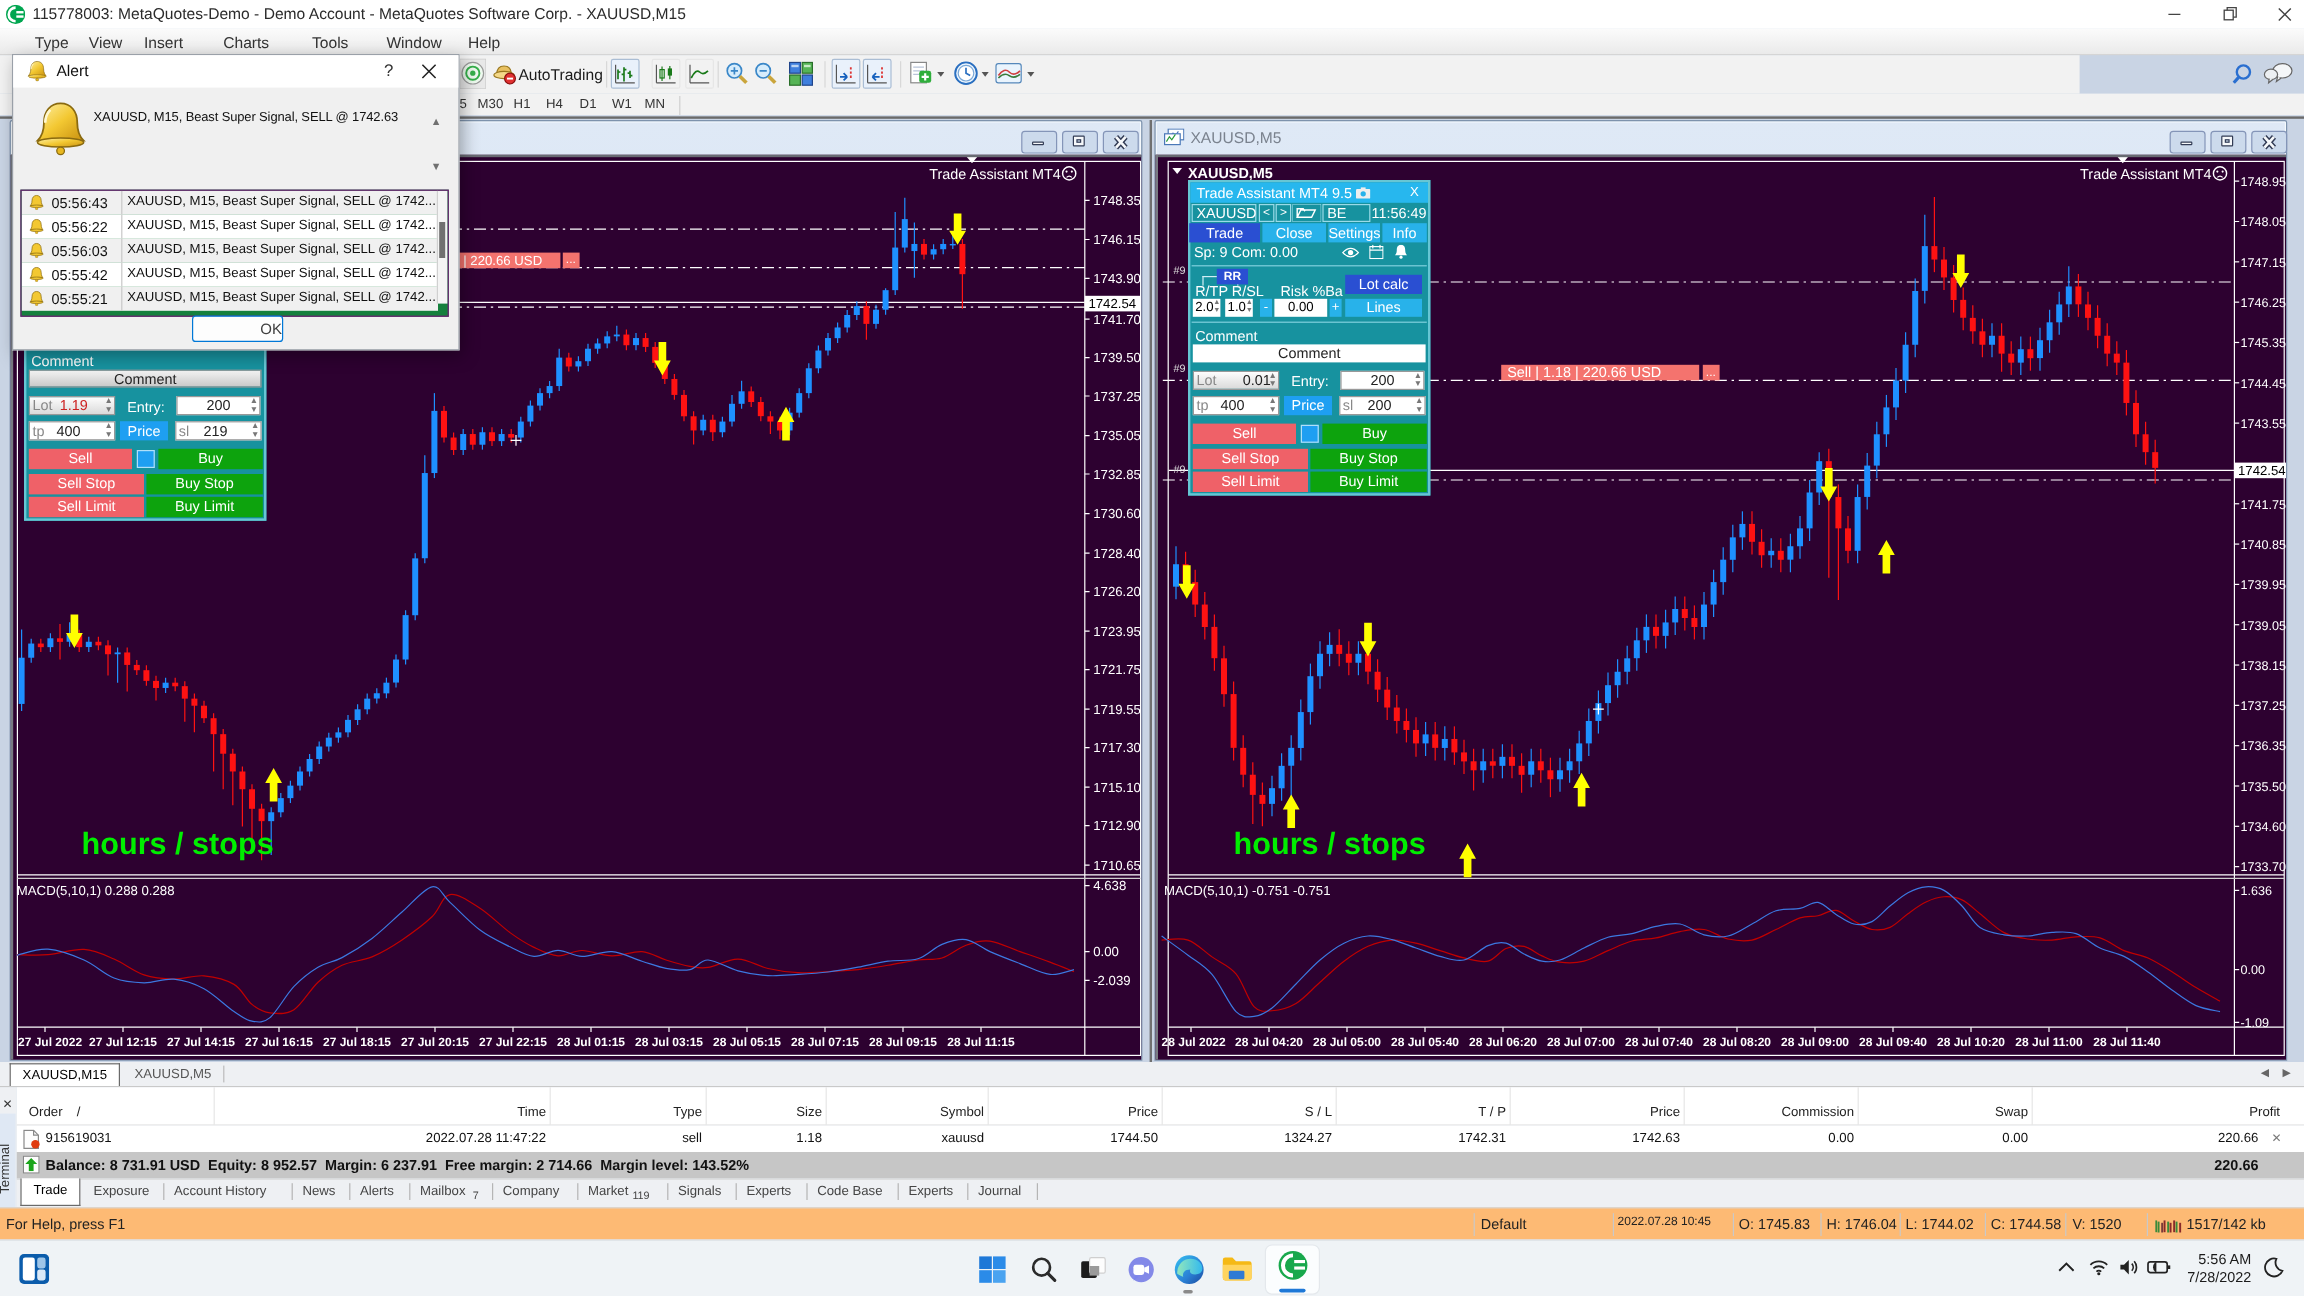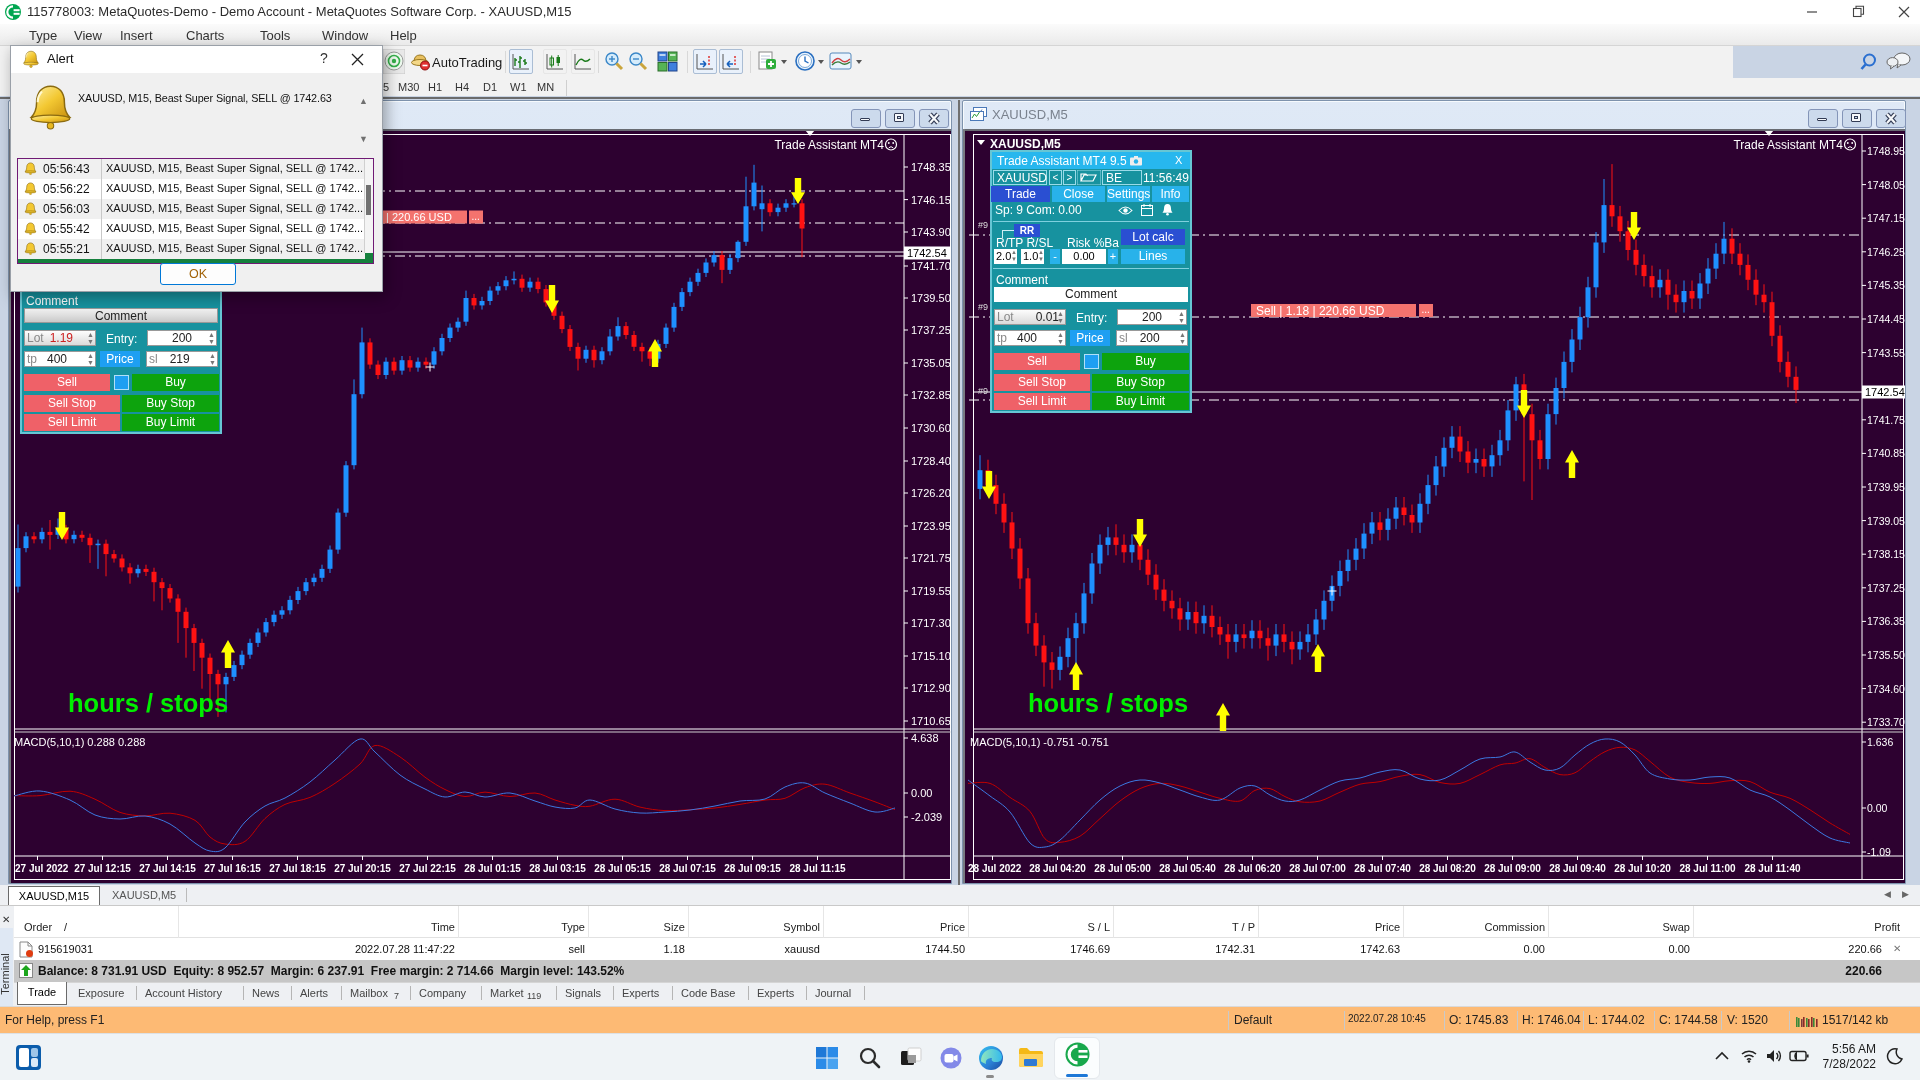--- a/index.html
+++ b/index.html
@@ -920,21 +920,21 @@
     <path d="M1 1 h8 l4 4 v11 h-12 z" fill="#fdfdfd" stroke="#888"></path>
     <path d="M9 1 v4 h4" fill="none" stroke="#888"></path>
     <circle cx="10.5" cy="12.5" r="3.5" fill="#e03c10"></circle>
   </svg>
 <div class="tx" style="left:38px;top:943px;font-size:11px;color:#111">915619031</div>
 <div class="tx" style="left:455px;top:943px;font-size:11px;color:#111;transform:translateX(-100%)">2022.07.28 11:47:22</div>
 <div class="tx" style="left:585px;top:943px;font-size:11px;color:#111;transform:translateX(-100%)">sell</div>
 <div class="tx" style="left:685px;top:943px;font-size:11px;color:#111;transform:translateX(-100%)">1.18</div>
 <div class="tx" style="left:820px;top:943px;font-size:11px;color:#111;transform:translateX(-100%)">xauusd</div>
 <div class="tx" style="left:965px;top:943px;font-size:11px;color:#111;transform:translateX(-100%)">1744.50</div>
-<div class="tx" style="left:1110px;top:943px;font-size:11px;color:#111;transform:translateX(-100%)">1746.69</div>
+<div class="tx" style="left:1110px;top:943px;font-size:11px;color:#111;transform:translateX(-100%)">1324.27</div>
 <div class="tx" style="left:1255px;top:943px;font-size:11px;color:#111;transform:translateX(-100%)">1742.31</div>
 <div class="tx" style="left:1400px;top:943px;font-size:11px;color:#111;transform:translateX(-100%)">1742.63</div>
 <div class="tx" style="left:1545px;top:943px;font-size:11px;color:#111;transform:translateX(-100%)">0.00</div>
 <div class="tx" style="left:1690px;top:943px;font-size:11px;color:#111;transform:translateX(-100%)">0.00</div>
 <div class="tx" style="left:1882px;top:943px;font-size:11px;color:#111;transform:translateX(-100%)">220.66</div>
 <div class="tx" style="left:1893px;top:943px;font-size:10px;color:#777">✕</div>
 <div class="abs" style="left:14px;top:960px;width:1906px;height:22px;background:#c6c6c6"></div>
 <div class="abs" style="left:19px;top:963px;width:14px;height:15px;background:#fdfdfd;border:1px solid #888"></div>
 <svg class="abs" style="left:21px;top:965px" width="10" height="11" viewBox="0 0 10 11">
     <path d="M5 0 L10 5 H7 V11 H3 V5 H0 Z" fill="#1ca51c"></path>
@@ -1161,12 +1161,12 @@
         <ellipse cx="22" cy="33.5" rx="18" ry="3.5" fill="#f3c832" stroke="#8a6a10" stroke-width="2"></ellipse>
         <circle cx="22" cy="40" r="3.5" fill="#e8b820" stroke="#8a6a10"></circle>
       </svg>
 <div style="position:absolute;left:25px;top:3px;font-size:12px;color:#111">05:55:21</div>
 <div style="position:absolute;left:88px;top:3px;font-size:11px;color:#111">XAUUSD, M15, Beast Super Signal, SELL @ 1742...</div>
 <div style="position:absolute;left:83px;top:0;width:1px;height:20px;background:#c8c8c8"></div>
 </div>
 <div style="position:absolute;right:0;top:0;width:9px;height:94px;background:#f4f4f4;border-left:1px solid #d0d0d0"></div>
 <div style="position:absolute;right:2px;top:26px;width:5px;height:30px;background:#707070"></div>
 </div>
-<div class="abs" style="left:160px;top:263px;width:76px;height:22px;background:#fdfdfd;border:1px solid #0078d7;border-radius:3px;font-size:12.5px;color:#a16207;text-align:center;line-height:21px">OK</div>
+<div class="abs" style="left:160px;top:263px;width:76px;height:22px;background:#fdfdfd;border:1px solid #0078d7;border-radius:3px;font-size:12.5px;color:#404040;text-align:right;line-height:21px">OK</div>
 </body></html>

